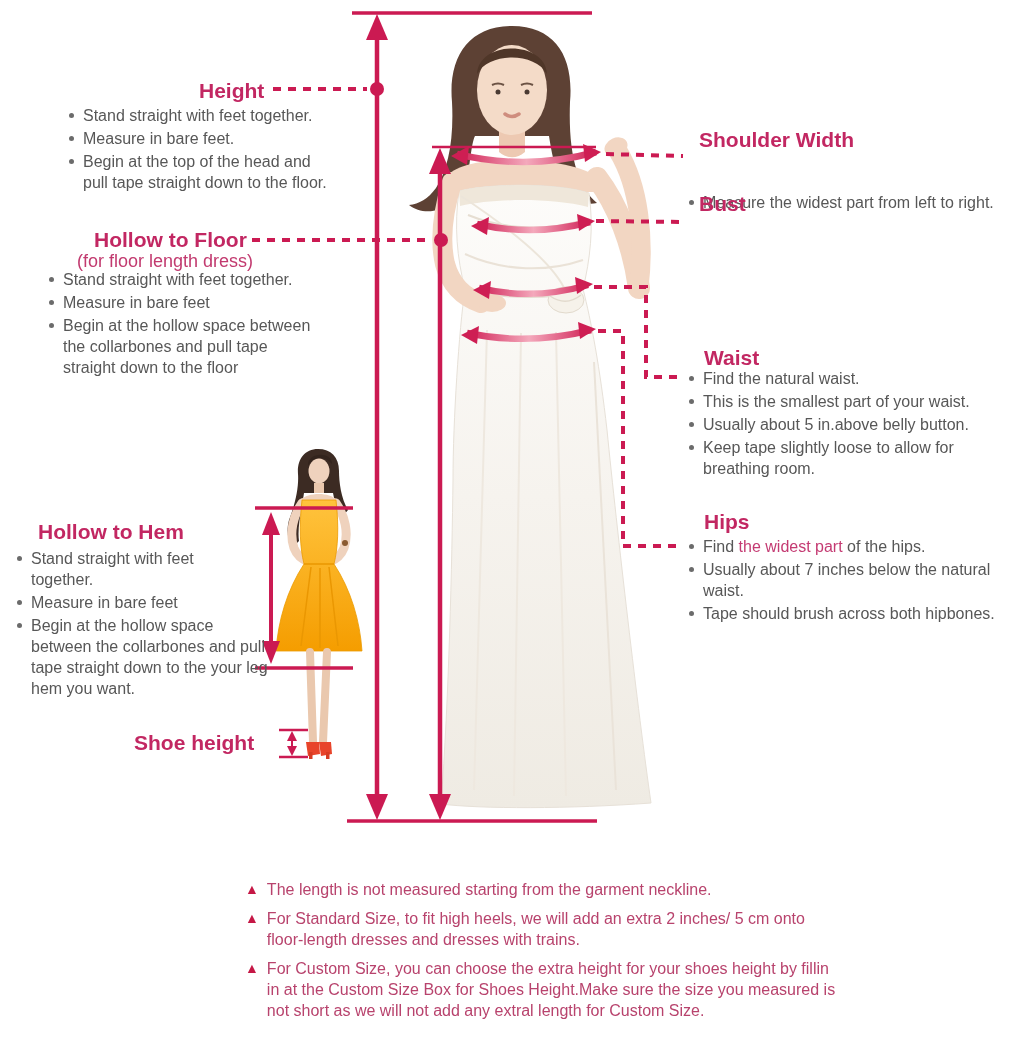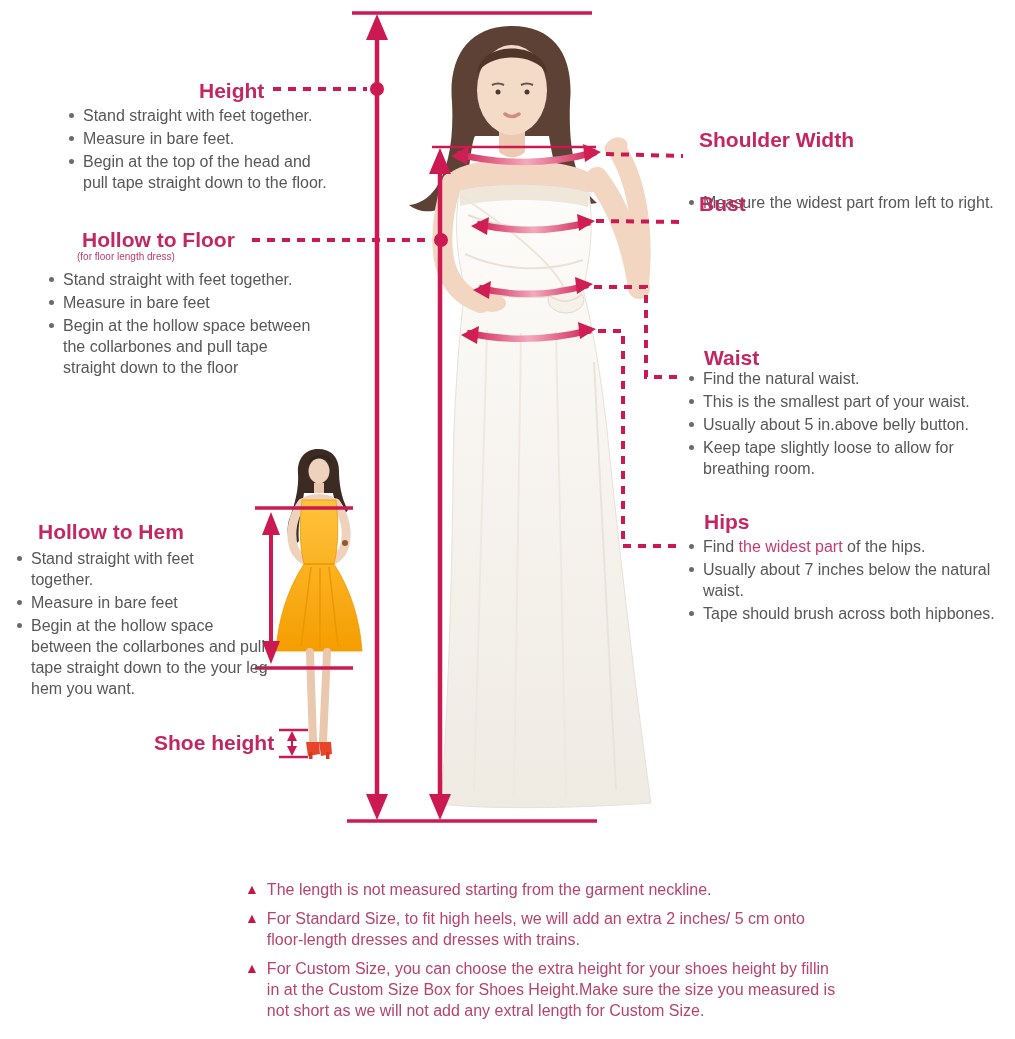--- a/index.html
+++ b/index.html
@@ -3,26 +3,26 @@
 <meta charset="utf-8">
 <style>
   html,body{margin:0;padding:0;background:#fff;}
   .canvas{
     position:relative;width:1015px;height:1039px;background:#ffffff;
     font-family:"Liberation Sans", sans-serif;overflow:hidden;
   }
   svg.overlay{position:absolute;left:0;top:0;z-index:0;}
   .txt{position:absolute;z-index:1;}
   .title{font-size:21px;font-weight:bold;color:#c22762;white-space:nowrap;}
-  .subtitle{font-size:10px;color:#c23a6f;white-space:nowrap;}
+  .subtitle{font-size:18px;color:#c23a6f;white-space:nowrap;}
   ul.blist{list-style:none;margin:0;padding:0;font-size:16px;color:#575757;line-height:21px;}
   ul.blist li{position:relative;padding-left:17px;margin-bottom:2px;white-space:pre-line;}
   ul.blist li::before{content:"";position:absolute;left:3px;top:8px;width:5px;height:5px;border-radius:50%;background:#6b6b6b;}
   .hl{color:#c43a72;}
-  .shoe-label{font-size:21px;font-weight:bold;color:#c22762;white-space:nowrap;margin-left:20px;}
+  .shoe-label{font-size:21px;font-weight:bold;color:#c22762;white-space:nowrap;}
   .notes{position:absolute;left:245px;top:879px;width:660px;z-index:1;}
   .note-row{display:flex;align-items:flex-start;margin-bottom:8px;}
   .note-tri{color:#c51745;font-size:14px;line-height:21px;margin-right:8px;flex:0 0 auto;}
   .note-text{font-size:16px;line-height:21px;color:#b8436d;white-space:pre-line;}
 </style>
 </head>
 <body>
 
 <div class="canvas">
 
@@ -148,21 +148,21 @@
   </svg>
 
   <div class="txt title" style="left:199px;top:79px;">Height</div>
   <ul class="blist txt" style="left:66px;top:105px;width:280px;">
     <li>Stand straight with feet together.</li>
     <li>Measure in bare feet.</li>
     <li>Begin at the top of the head and
 pull tape straight down to the floor.</li>
   </ul>
 
-  <div class="txt title" style="left:82px;top:228px;">Hollow to Floor</div>
+  <div class="txt title" style="left:94px;top:228px;">Hollow to Floor</div>
   <div class="txt subtitle" style="left:77px;top:251px;">(for floor length dress)</div>
   <ul class="blist txt" style="left:46px;top:269px;width:290px;">
     <li>Stand straight with feet together.</li>
     <li>Measure in bare feet</li>
     <li>Begin at the hollow space between
 the collarbones and pull tape
 straight down to the floor</li>
   </ul>
 
   <div class="txt title" style="left:38px;top:520px;">Hollow to Hem</div>

